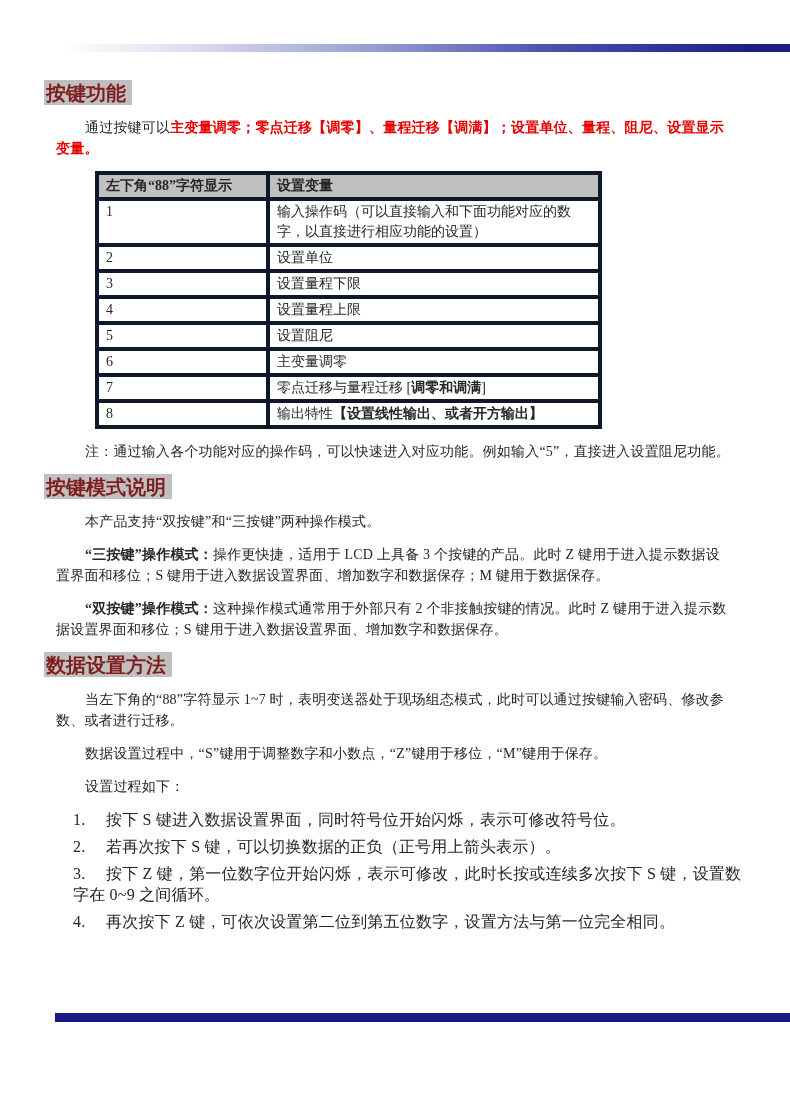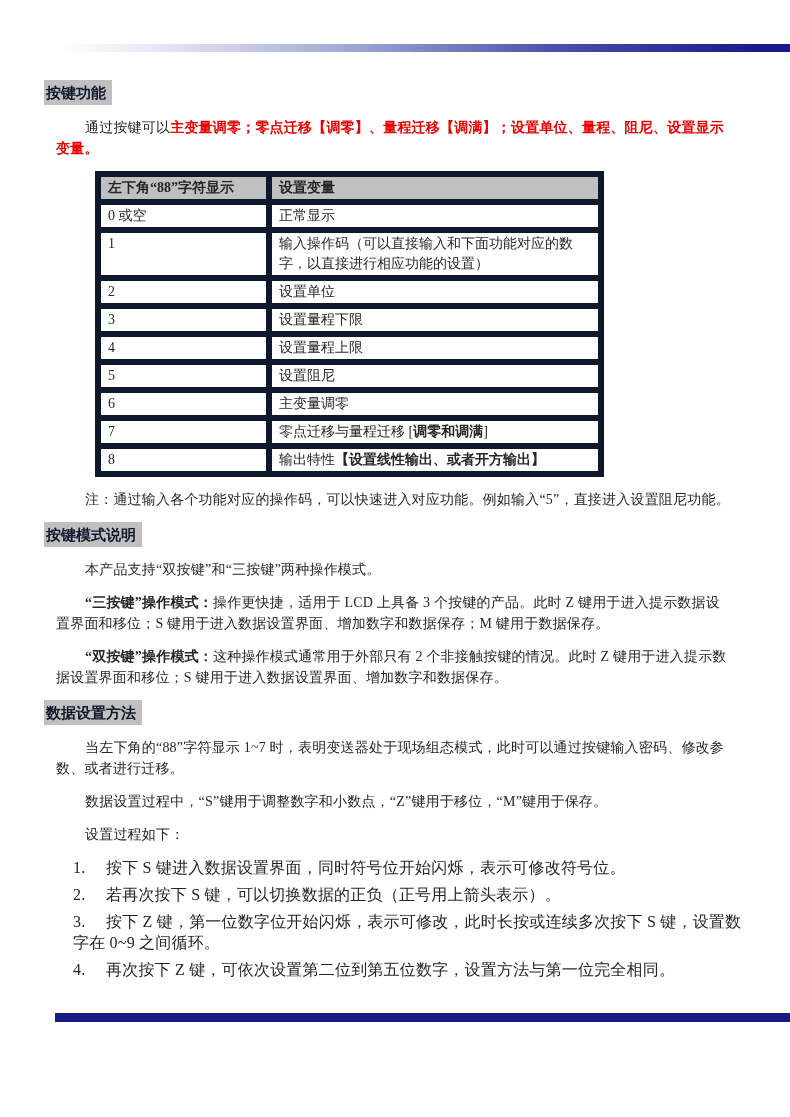--- a/index.html
+++ b/index.html
@@ -16,40 +16,40 @@
     background:linear-gradient(to right,#ffffff 1%,#dcdff0 18%,#9ba1d3 42%,#4a50ab 68%,#191a84 96%);
   }
   .bottom-rule {
     position:absolute; left:55px; right:0; top:1013px; height:9px;
     background:#1a1a87;
   }
   .content { padding:80px 45px 0 44px; }
   h2.sec {
     margin:0; padding:0;
     font-family:"Liberation Sans","DejaVu Sans",sans-serif;
-    font-size:15px; font-weight:bold; color:#0f172a;
+    font-size:20px; font-weight:bold; color:#7f1d1d;
     line-height:22px;
   }
   h2.sec .hl { background:#c0c0c0; display:inline-block; padding:2px 6px 1px 2px; }
   p.body {
     margin:12px; font-size:14px; line-height:21px;
     text-indent:29px; letter-spacing:0.2px;
   }
   .red { color:#e60000; font-weight:bold; }
   .b { font-weight:bold; }
   
   table.fc {
     border-collapse:collapse; margin:2px 0 0 51px;
     width:503px; table-layout:fixed;
     font-size:14px; line-height:20px;
   }
   table.fc col.c1 { width:171px; }
   table.fc col.c2 { width:332px; }
   table.fc th, table.fc td {
-    border:6px solid #0f172a; padding:1px 7px; text-align:left;
+    border:4px solid #0f172a; padding:1px 7px; text-align:left;
     font-weight:normal; vertical-align:top;
   }
   table.fc thead th { background:#c0c0c0; font-weight:bold; }
   
   .mt-intro { margin-top:25px; }
   .mt-sec2  { margin-top:55px; }
   .mt-p2    { margin-top:33px; }
   .mt-note  { margin-top:2px; }
   .mt-sec3  { margin-top:13px; }
   .mt-p3a   { margin-top:29px; }
@@ -81,24 +81,20 @@
           <col class="c1">
           <col class="c2">
         </colgroup>
       <thead>
         <tr>
           <th>左下角“88”字符显示</th>
           <th>设置变量</th>
         </tr>
       </thead>
       <tbody>
-        <tr>
-          <td>0 或空</td>
-          <td>正常显示</td>
-        </tr>
         <tr>
           <td>1</td>
           <td>输入操作码（可以直接输入和下面功能对应的数字，以直接进行相应功能的设置）</td>
         </tr>
         <tr>
           <td>2</td>
           <td>设置单位</td>
         </tr>
         <tr>
           <td>3</td>

